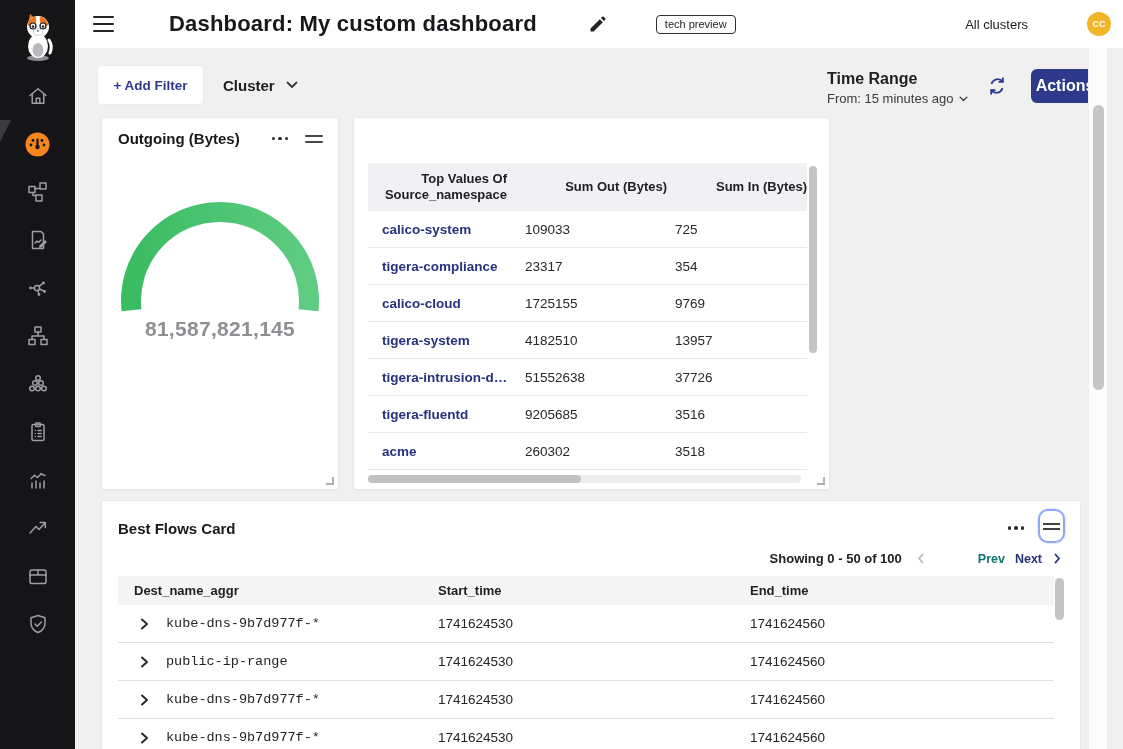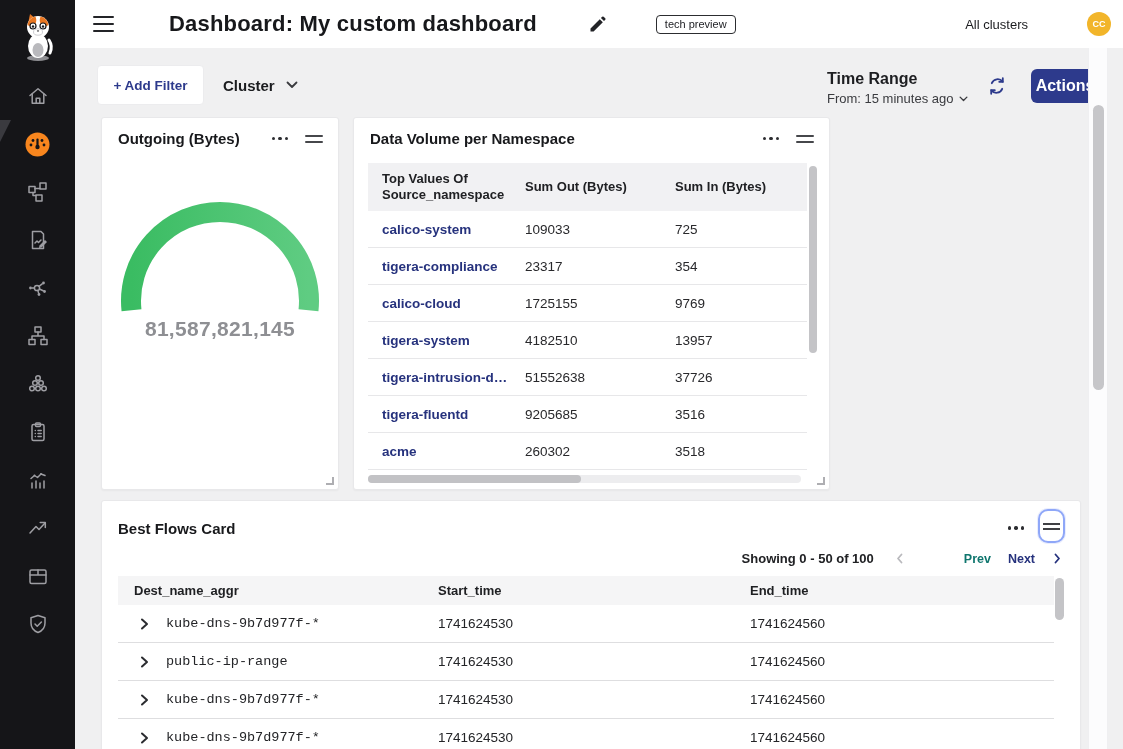--- a/index.html
+++ b/index.html
@@ -64,38 +64,38 @@
   .resize-corner { position:absolute; right:4px; bottom:4px; width:8px; height:8px;
                    border-right:2px solid #aeaeb2; border-bottom:2px solid #aeaeb2; cursor:nwse-resize; }
 
   .card-outgoing { left:26px; top:69px; width:238px; height:373px; }
   .gauge-svg { display:block; margin:50px auto 0; }
   .gauge-value { text-align:center; font-size:21px; font-weight:700; color:#8e8f93; letter-spacing:.3px; margin-top:2px; }
 
   .card-datavol { left:278px; top:69px; width:477px; height:373px; }
   .dv-table { position:absolute; left:14px; top:45px; width:439px; }
   .dv-head { display:grid; grid-template-columns:149px 150px 140px; background:#f1f1f3; height:48px;
-             align-items:center; font-size:13px; font-weight:700; color:#202124; line-height:1.25; }
+             align-items:center; font-size:13px; font-weight:700; color:#202124; line-height:1.25;text-align:right; }
   .dv-head .c1 { padding-left:14px; padding-right:10px; }
   .dv-head .c2, .dv-head .c3 { padding-left:8px; }
   .dv-row { display:grid; grid-template-columns:149px 150px 140px; height:37px; align-items:center;
             border-bottom:1px solid #e7e7e9; font-size:13.5px; color:#28282b; }
   .dv-row .c1 { padding-left:14px; }
   .dv-row .c2, .dv-row .c3 { padding-left:8px; }
   .ns-link { color:#26327d; font-weight:600; cursor:pointer; white-space:nowrap; overflow:hidden; }
   .dv-vscroll { position:absolute; left:455px; top:48px; width:8px; height:187px; background:#c4c4c7; border-radius:4px; cursor:pointer; }
   .dv-hscroll-track { position:absolute; left:14px; top:357px; width:433px; height:8px; background:#ededef; border-radius:4px; }
   .dv-hscroll-thumb { position:absolute; left:0; top:0; width:213px; height:8px; background:#c2c2c5; border-radius:4px; cursor:pointer; }
 
   .card-bestflows { left:26px; top:452px; width:980px; height:348px; }
   .drag-focus { width:27px; height:34px; border:2px solid #8fa7f8; border-radius:10px; background:#fff;
                 display:flex; flex-direction:column; gap:3px; align-items:center; justify-content:center;
                 margin-left:12px; margin-top:-4px; cursor:grab; box-shadow:0 0 0 1px rgba(143,167,248,.2); }
   .drag-focus i { width:17px; height:2px; background:#3f4044; }
-  .pager { position:absolute; top:50px; right:18px; display:flex; align-items:center; gap:17px; font-size:13px; }
+  .pager { position:absolute; top:50px; right:18px; display:flex; align-items:center; gap:10px; font-size:13px; }
   .pager .showing { font-weight:600; color:#202124; margin-right:4px; }
   .pager .pchev { display:flex; }
   .pager .prev { color:#0f766e; font-weight:600; font-size:12.5px; cursor:default;padding-left:42px; }
   .pager .next { color:#26327d; font-weight:700; font-size:12.5px; cursor:pointer; }
 
   .bf-table { position:absolute; left:16px; top:75px; width:936px; }
   .bf-head { display:grid; grid-template-columns:312px 312px 312px; background:#f5f5f6; height:29px;
              align-items:center; font-size:13px; font-weight:700; color:#1e1f22; }
   .bf-head .c1 { padding-left:16px; }
   .bf-head .c2, .bf-head .c3 { padding-left:8px; }
@@ -304,34 +304,20 @@
               <stop offset="1" stop-color="#5fcc82"></stop>
           </linearGradient>
         </defs>
         <path d="M16.5 113.3 A89 89 0 1 1 193.5 113.3" fill="none" stroke="url(#gaugeGrad)" stroke-width="20" stroke-linecap="butt"></path>
       </svg>
       <div class="gauge-value">81,587,821,145</div>
       <span class="resize-corner"></span>
     </section>
 
     <section class="card card-datavol">
-      <div class="card-head">
-        <span class="card-title">Data Volume per Namespace</span>
-        <span class="head-ctrls">
-          <span class="menu-dots">
-              <i></i>
-              <i></i>
-              <i></i>
-            </span>
-          <span class="drag-handle">
-              <i></i>
-              <i></i>
-            </span>
-        </span>
-      </div>
       <div class="dv-table">
         <div class="dv-head">
           <div class="c1">Top Values Of Source_namespace</div>
           <div class="c2">Sum Out (Bytes)</div>
           <div class="c3">Sum In (Bytes)</div>
         </div>
         <div class="dv-row">
           <div class="c1 ns-link">calico-system</div>
           <div class="c2">109033</div>
           <div class="c3">725</div>

